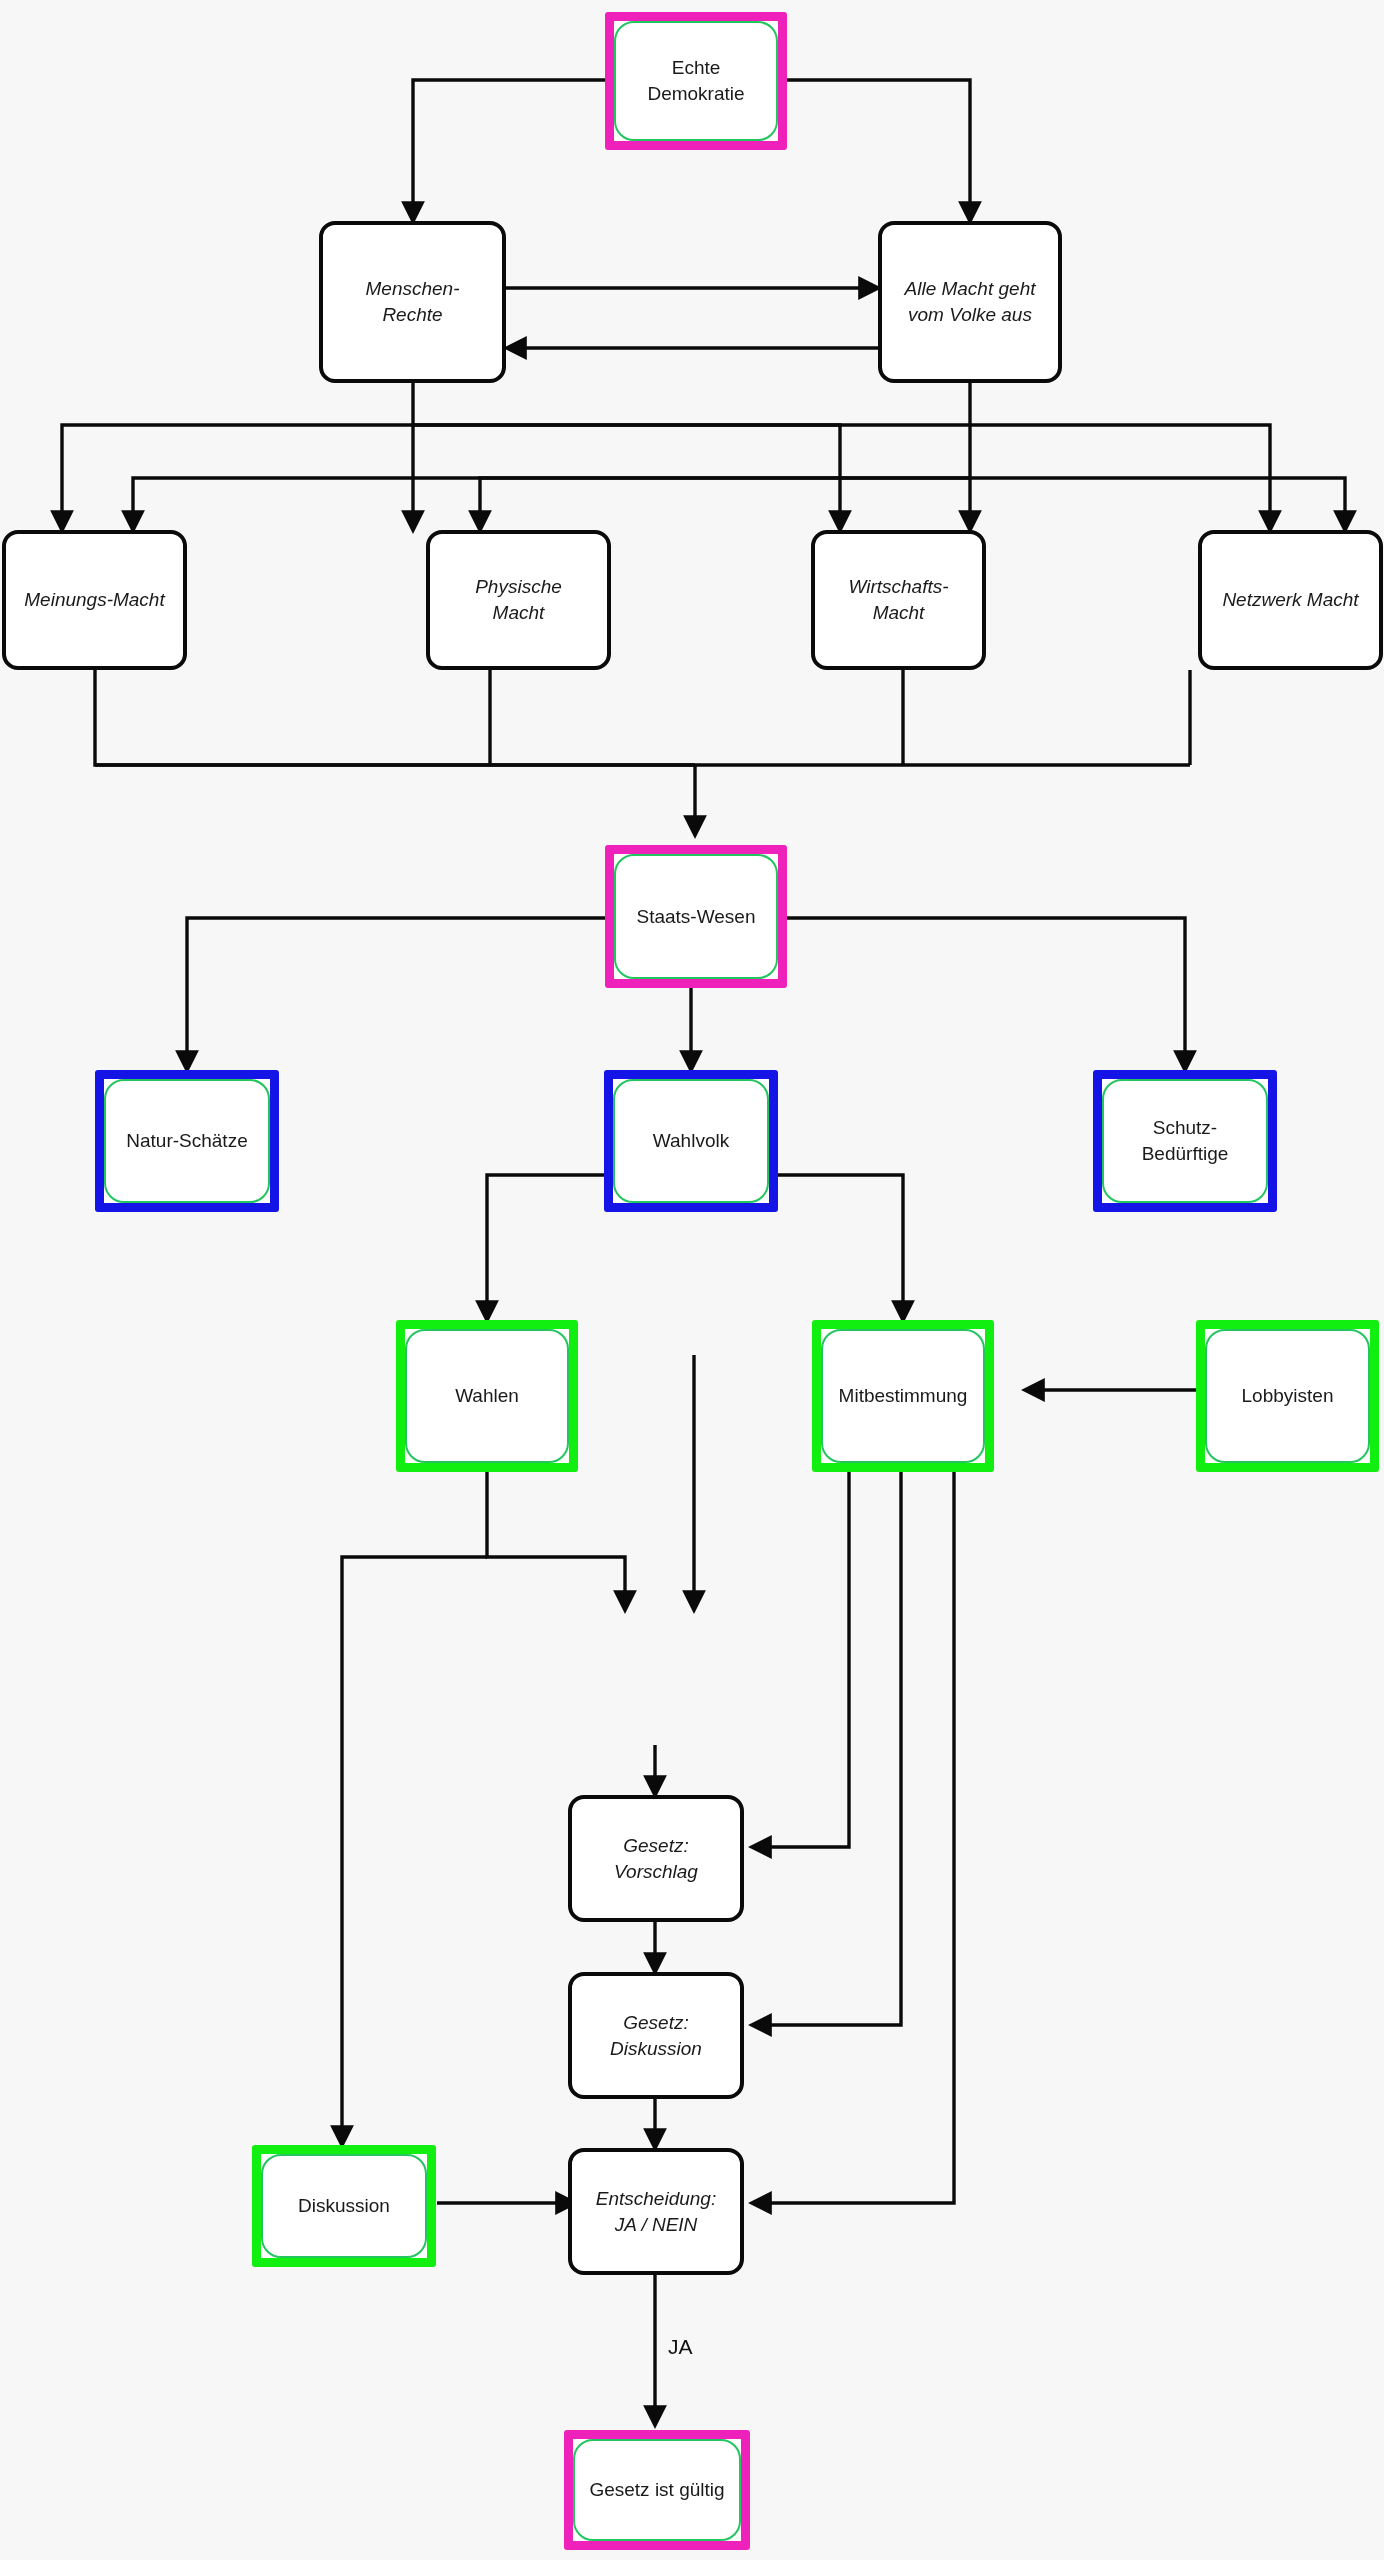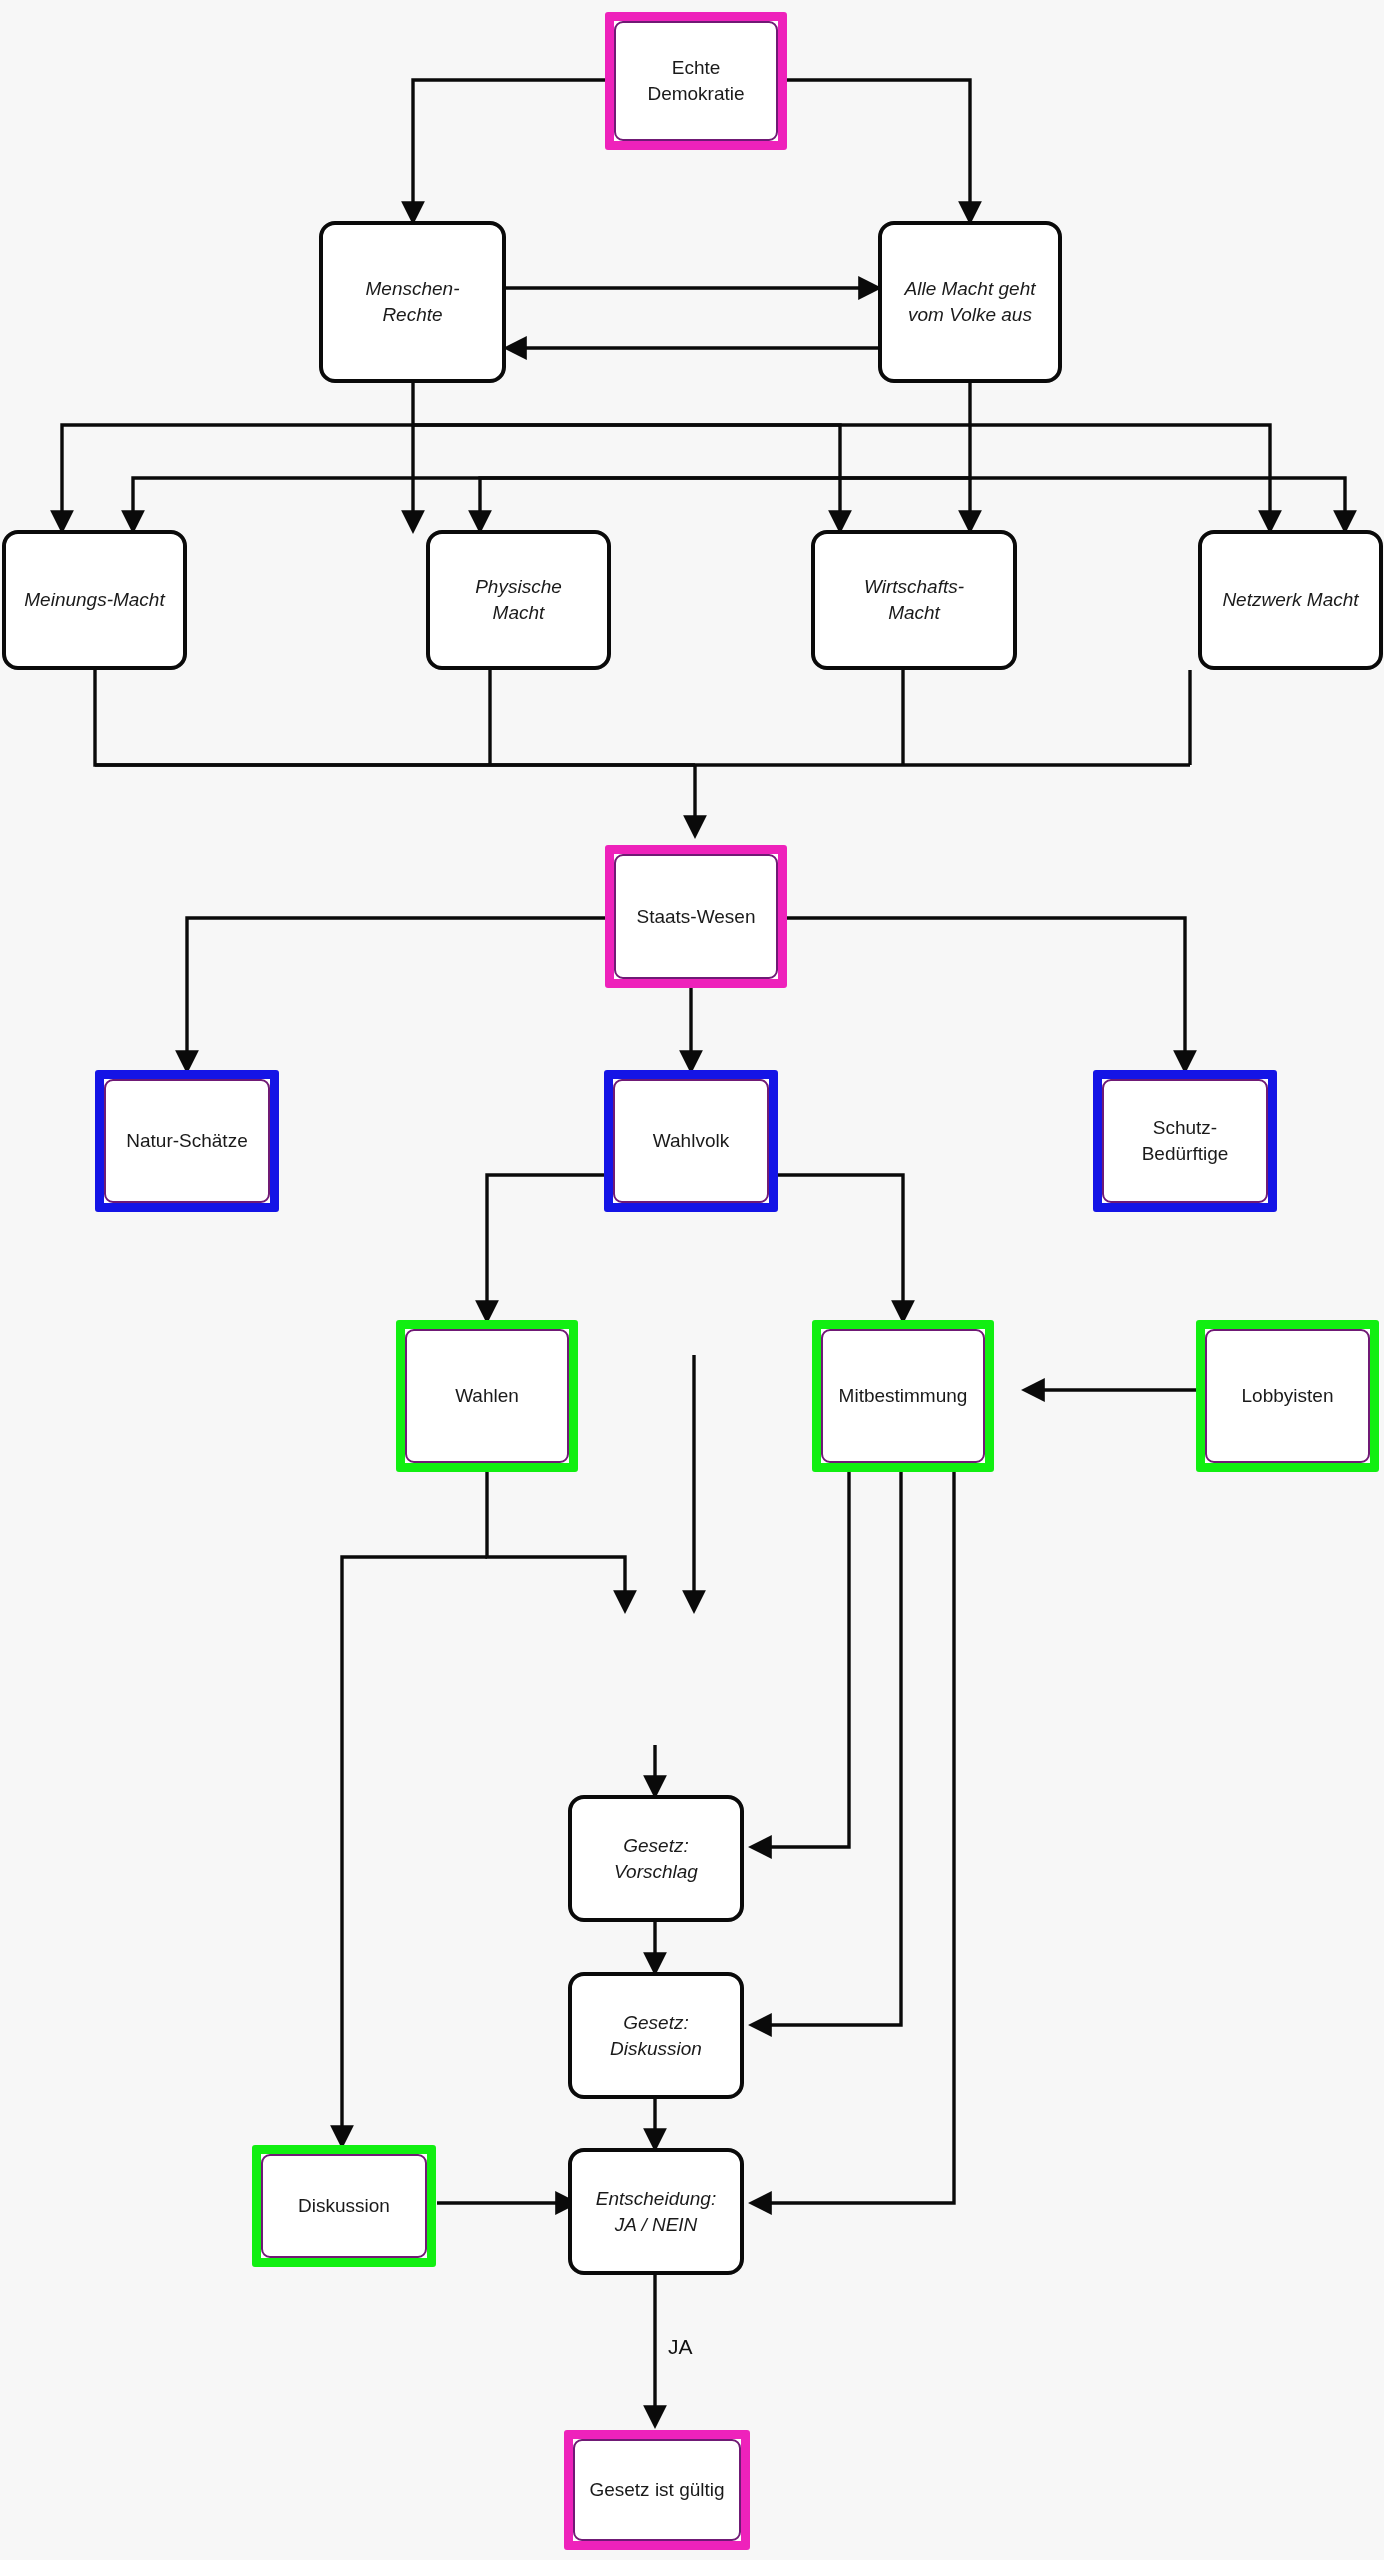--- a/index.html
+++ b/index.html
@@ -55,22 +55,22 @@
   .n-color{
     border-width:9px;
     border-radius:3px;
     font-size:19px;
     padding:0;
   }
   .n-color .inner{
     width:100%;
     height:100%;
     box-sizing:border-box;
-    border:2px solid #701a75;
-    border-radius:9px;
+    border:2px solid #22c55e;
+    border-radius:20px;
     background:#fff;
     display:flex;
     align-items:center;
     justify-content:center;
     text-align:center;
   }
   .c-magenta{border-color:#ee22bb;}
   .c-blue{border-color:#1414e6;}
   .c-green{border-color:#11ef11;}
 
@@ -173,21 +173,21 @@
 
   <div class="node n-black" style="left:2px;top:530px;width:185px;height:140px;">
     <span class="lbl">Meinungs-Macht</span>
   </div>
 
   <div class="node n-black" style="left:398px;top:530px;width:185px;height:140px;margin-left:28px;">
     <span class="lbl">Physische
 Macht</span>
   </div>
 
-  <div class="node n-black" style="left:811px;top:530px;width:206px;height:140px;">
+  <div class="node n-black" style="left:811px;top:530px;width:175px;height:140px;">
     <span class="lbl">Wirtschafts-
 Macht</span>
   </div>
 
   <div class="node n-black" style="left:1198px;top:530px;width:185px;height:140px;">
     <span class="lbl">Netzwerk Macht</span>
   </div>
 
   <div class="node n-color c-magenta" style="left:605px;top:845px;width:182px;height:143px;">
     <span class="inner">

